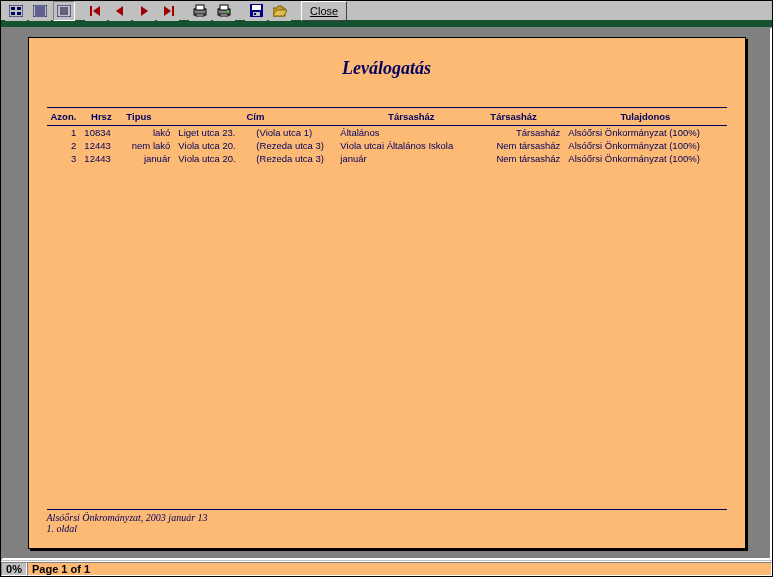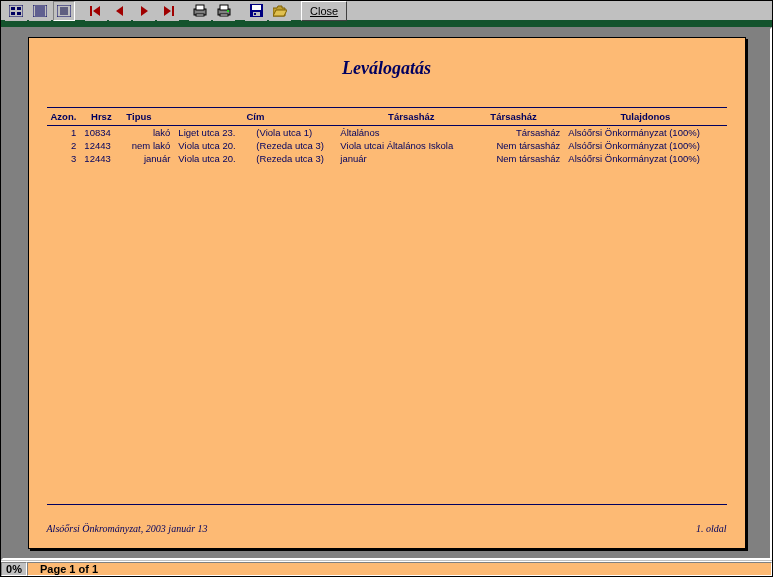--- a/index.html
+++ b/index.html
@@ -110,23 +110,24 @@
   .footer {
     position: absolute;
     left: 18px;
     right: 18px;
     bottom: 14px;
     font-family: "Times New Roman", serif;
     font-style: italic;
     font-size: 10px;
     color: #000060;
     border-top: 1px solid #000060;
-    padding-top: 18px;
+    padding-top: 2px;
     display: flex;
     justify-content: space-between;
+    flex-direction: column;
   }
   .statusbar {
     position: absolute;
     left: 1px;
     right: 1px;
     bottom: 1px;
     height: 15px;
     background: #c0c0c0;
     border-top: 1px solid #fff;
     display: flex;
@@ -136,21 +137,21 @@
   }
   .status-cell {
     border: 1px solid;
     border-color: #808080 #fff #fff #808080;
     padding: 0 4px;
     height: 14px;
     line-height: 12px;
     margin-right: 0;
   }
   .status-cell.pct { width: 26px; text-align: right; }
-  .status-cell.page { flex: 1; padding-left: 12px; }
+  .status-cell.page { flex: 1; padding-left: 4px; }
   svg { display: block; }
 </style>
 </head>
 <body>
 
 <div class="toolbar">
   <div class="tbtn">
     <svg width="14" height="12">
         <rect x="0" y="0" width="14" height="12" fill="none" stroke="#000060"></rect>
         <rect x="2" y="2" width="4" height="3" fill="#000060"></rect>

